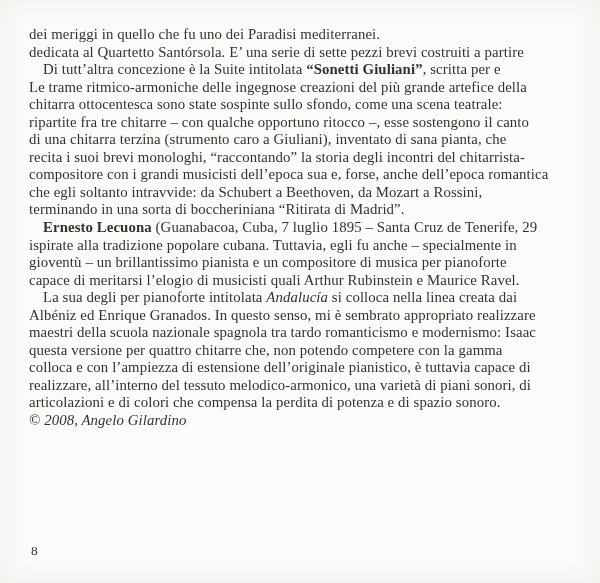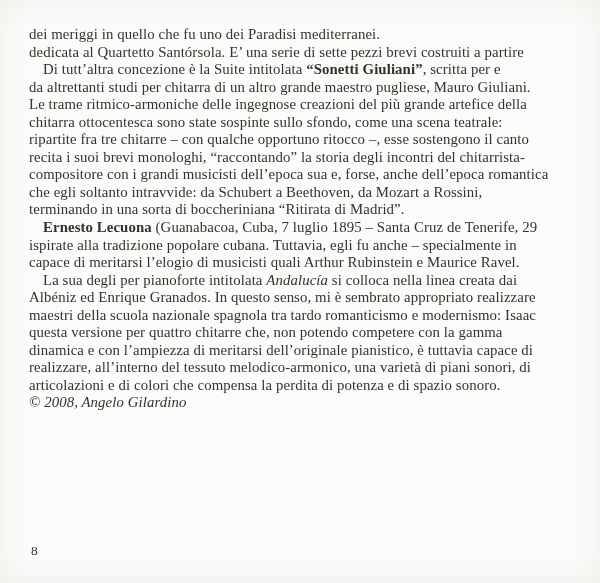--- a/index.html
+++ b/index.html
@@ -44,34 +44,35 @@
   }
 </style>
 </head>
 <body>
 
 <div class="page">
   <div class="text-block">
       <div class="line"><span class="seg normal">dei meriggi in quello che fu uno dei Paradisi mediterranei.</span></div>
       <div class="line"><span class="seg normal">dedicata al Quartetto Santórsola. E’ una serie di sette pezzi brevi costruiti a partire</span></div>
       <div class="line indent"><span class="seg normal">Di tutt’altra concezione è la Suite intitolata </span><span class="seg bold">“Sonetti Giuliani”</span><span class="seg normal">, scritta per e</span></div>
-      <div class="line"><span class="seg normal">da altrettanti studi per chitarra di un altro grande maestro pugliese, Mauro Giuliani.</span></div>
       <div class="line"><span class="seg normal">Le trame ritmico-armoniche delle ingegnose creazioni del più grande artefice della</span></div>
       <div class="line"><span class="seg normal">chitarra ottocentesca sono state sospinte sullo sfondo, come una scena teatrale:</span></div>
       <div class="line"><span class="seg normal">ripartite fra tre chitarre – con qualche opportuno ritocco –, esse sostengono il canto</span></div>
+      <div class="line"><span class="seg normal">di una chitarra terzina (strumento caro a Giuliani), inventato di sana pianta, che</span></div>
       <div class="line"><span class="seg normal">recita i suoi brevi monologhi, “raccontando” la storia degli incontri del chitarrista-</span></div>
       <div class="line"><span class="seg normal">compositore con i grandi musicisti dell’epoca sua e, forse, anche dell’epoca romantica</span></div>
       <div class="line"><span class="seg normal">che egli soltanto intravvide: da Schubert a Beethoven, da Mozart a Rossini,</span></div>
       <div class="line"><span class="seg normal">terminando in una sorta di boccheriniana “Ritirata di Madrid”.</span></div>
       <div class="line indent"><span class="seg bold">Ernesto Lecuona</span><span class="seg normal"> (Guanabacoa, Cuba, 7 luglio 1895 – Santa Cruz de Tenerife, 29</span></div>
       <div class="line"><span class="seg normal">ispirate alla tradizione popolare cubana. Tuttavia, egli fu anche – specialmente in</span></div>
+      <div class="line"><span class="seg normal">gioventù – un brillantissimo pianista e un compositore di musica per pianoforte</span></div>
       <div class="line"><span class="seg normal">capace di meritarsi l’elogio di musicisti quali Arthur Rubinstein e Maurice Ravel.</span></div>
       <div class="line indent"><span class="seg normal">La sua degli per pianoforte intitolata </span><span class="seg italic">Andalucía</span><span class="seg normal"> si colloca nella linea creata dai</span></div>
       <div class="line"><span class="seg normal">Albéniz ed Enrique Granados. In questo senso, mi è sembrato appropriato realizzare</span></div>
       <div class="line"><span class="seg normal">maestri della scuola nazionale spagnola tra tardo romanticismo e modernismo: Isaac</span></div>
       <div class="line"><span class="seg normal">questa versione per quattro chitarre che, non potendo competere con la gamma</span></div>
-      <div class="line"><span class="seg normal">dinamica e con l’ampiezza di meritarsi dell’originale pianistico, è tuttavia capace di</span></div>
+      <div class="line"><span class="seg normal">colloca e con l’ampiezza di estensione dell’originale pianistico, è tuttavia capace di</span></div>
       <div class="line"><span class="seg normal">realizzare, all’interno del tessuto melodico-armonico, una varietà di piani sonori, di</span></div>
       <div class="line"><span class="seg normal">articolazioni e di colori che compensa la perdita di potenza e di spazio sonoro.</span></div>
       <div class="line"><span class="seg italic">© 2008, Angelo Gilardino</span></div>
     </div>
   <div class="page-number">8</div>
 </div>
 
 </body></html>

